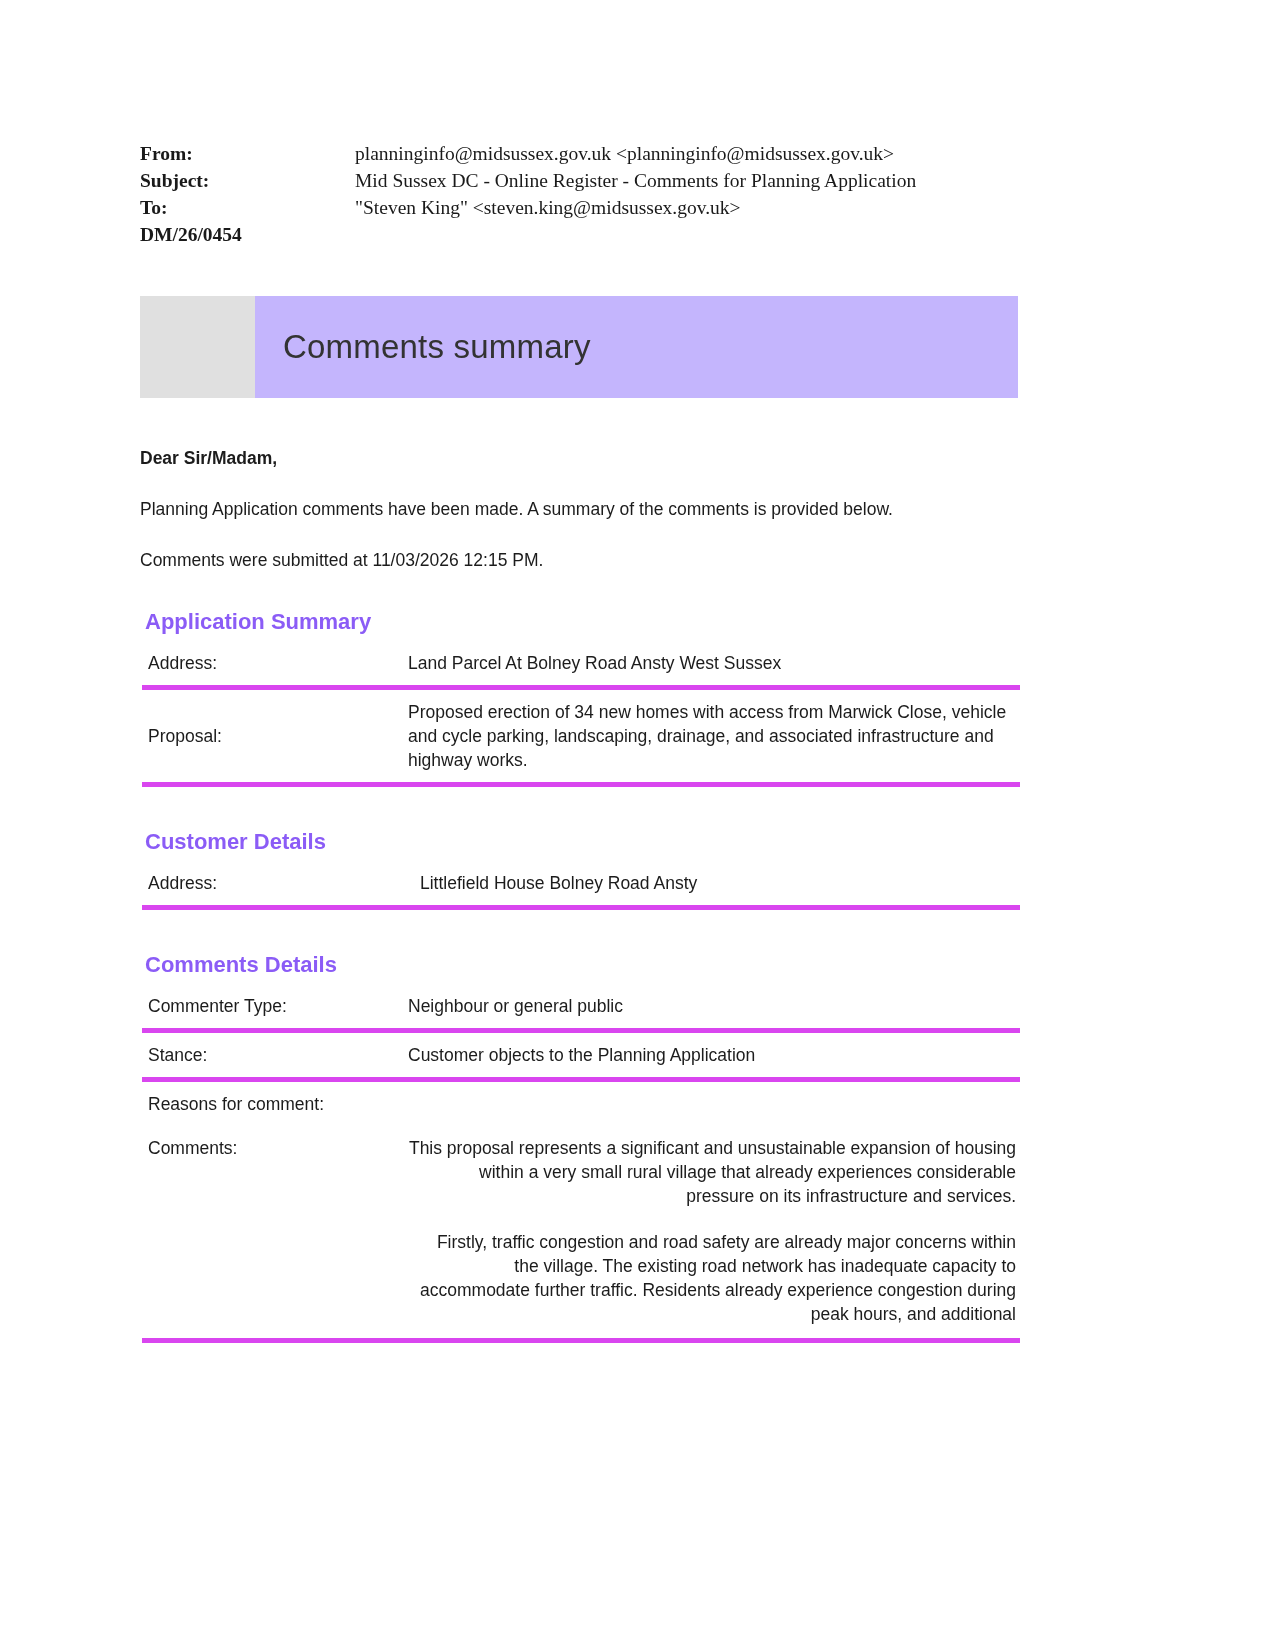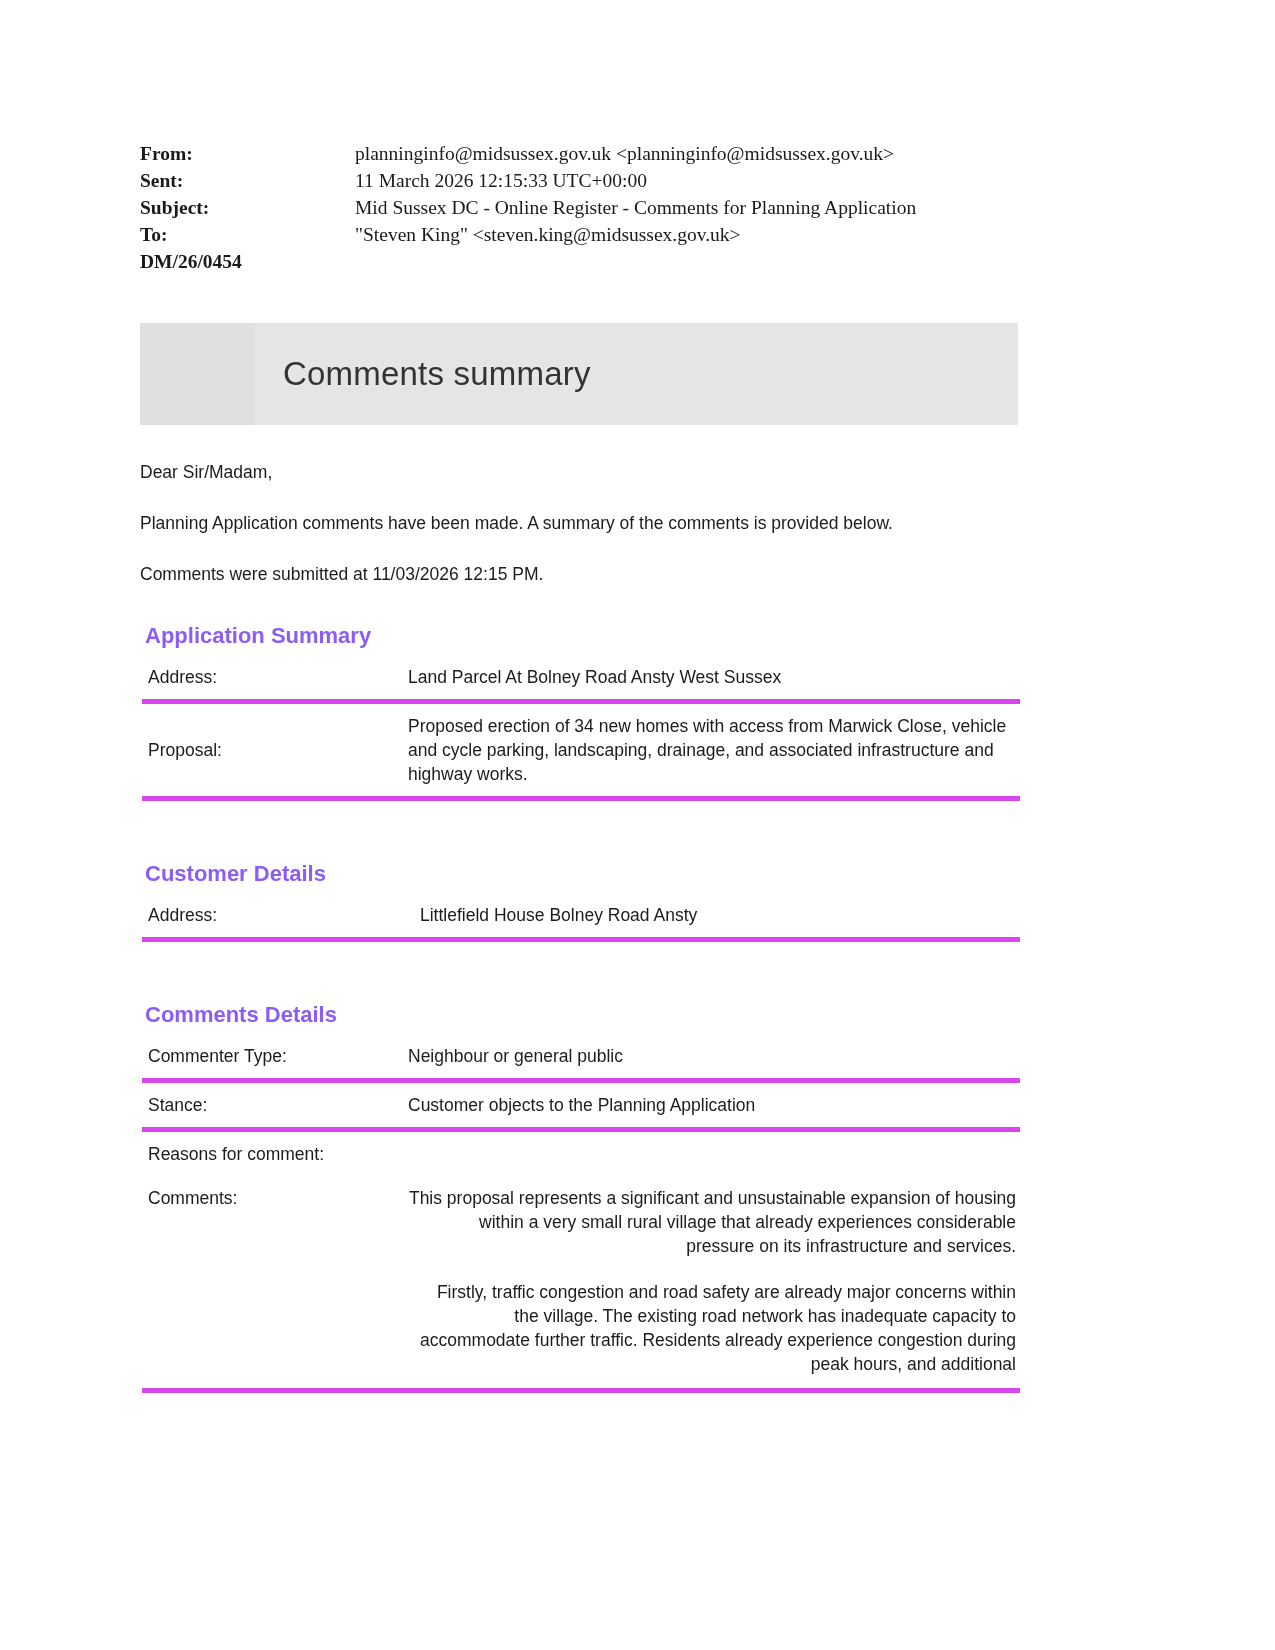--- a/index.html
+++ b/index.html
@@ -47,21 +47,21 @@
     font-size: 19.5px;
     line-height: 27px;
     font-weight: bold;
   }
 
   
   .banner {
     margin-top: 48px;
     display: flex;
     align-items: stretch;
-    background: #e5e5e5;
+    background: #c4b5fd;
     height: 102px;
     width: 878px;
   }
   .banner-swatch {
     width: 115px;
     background: #e0e0e0;
     flex: 0 0 115px;
   }
   .banner-title {
     display: flex;
@@ -73,30 +73,30 @@
   }
 
   
   .body-text {
     font-size: 17.5px;
     line-height: 25px;
     color: #1c1c1c;
     margin-top: 26px;
     max-width: 840px;
   }
-  .body-text.first { margin-top: 35px; }
+  .body-text.first { margin-top: 48px; font-weight: bold; }
 
   
   h2.section {
     font-size: 22px;
     font-weight: bold;
     color: #8b5cf6;
     margin: 36px 0 6px 5px;
   }
-  h2.section.tight { margin-top: 60px; }
+  h2.section.tight { margin-top: 42px; }
 
   
   table.info {
     border-collapse: collapse;
     width: 878px;
     margin-left: 2px;
     font-size: 17.5px;
     color: #1c1c1c;
   }
   table.info td {
@@ -127,24 +127,20 @@
 </style>
 </head>
 <body>
 
 <div class="page">
 
   <div class="mail-header">
     <div class="mail-row">
       <div class="mail-label">From:</div>
       <div class="mail-value">planninginfo@midsussex.gov.uk &lt;planninginfo@midsussex.gov.uk&gt;</div>
-    </div>
-    <div class="mail-row">
-      <div class="mail-label">Sent:</div>
-      <div class="mail-value">11 March 2026 12:15:33 UTC+00:00</div>
     </div>
     <div class="mail-row">
       <div class="mail-label">Subject:</div>
       <div class="mail-value">Mid Sussex DC - Online Register - Comments for Planning Application</div>
     </div>
     <div class="mail-row">
       <div class="mail-label">To:</div>
       <div class="mail-value">"Steven King" &lt;steven.king@midsussex.gov.uk&gt;</div>
     </div>
     <div class="mail-subject-cont">DM/26/0454</div>

